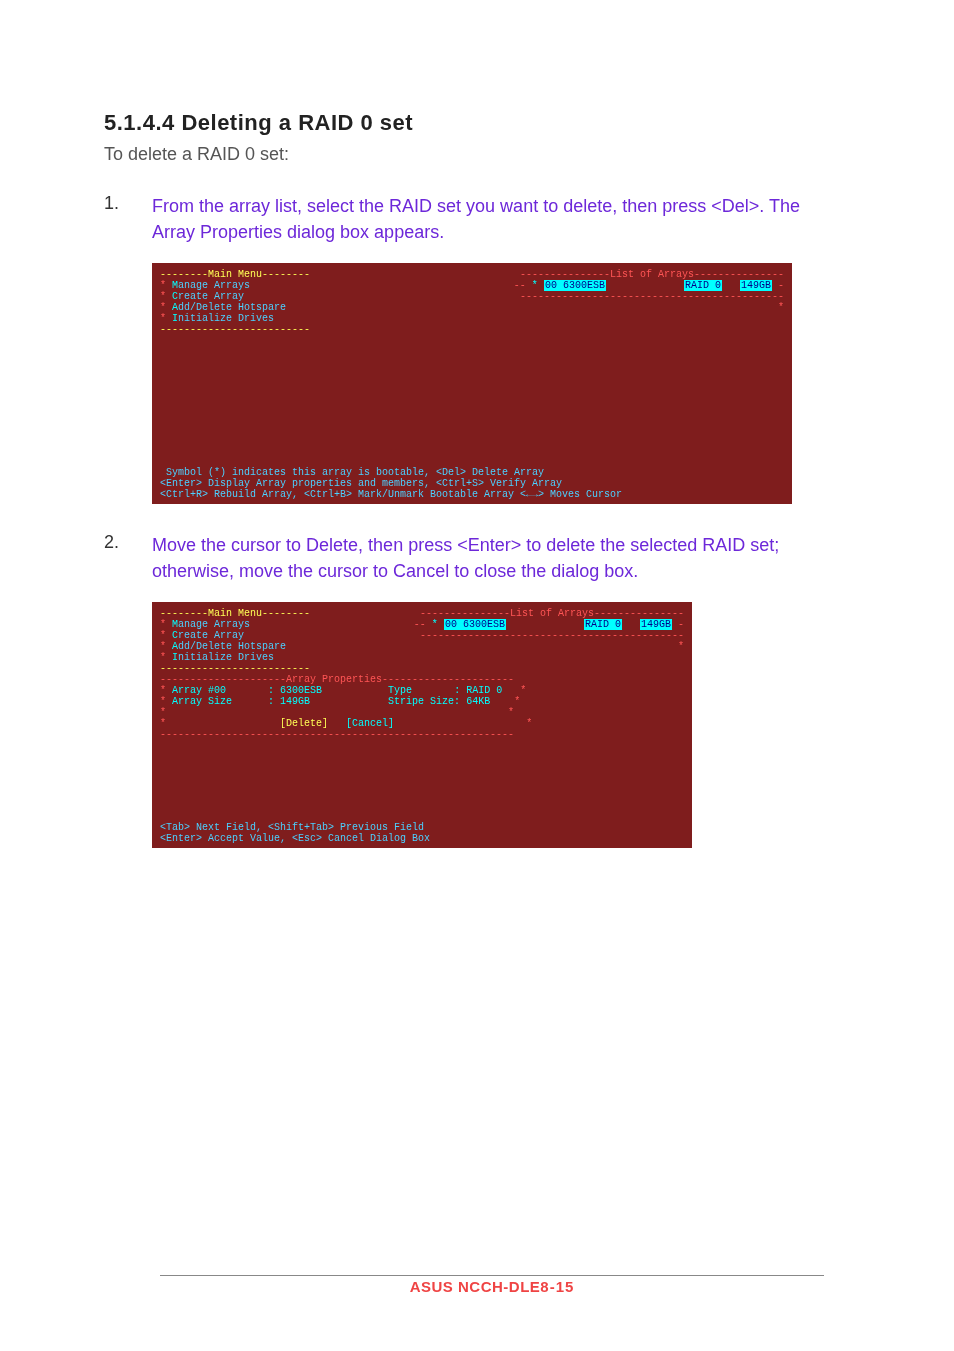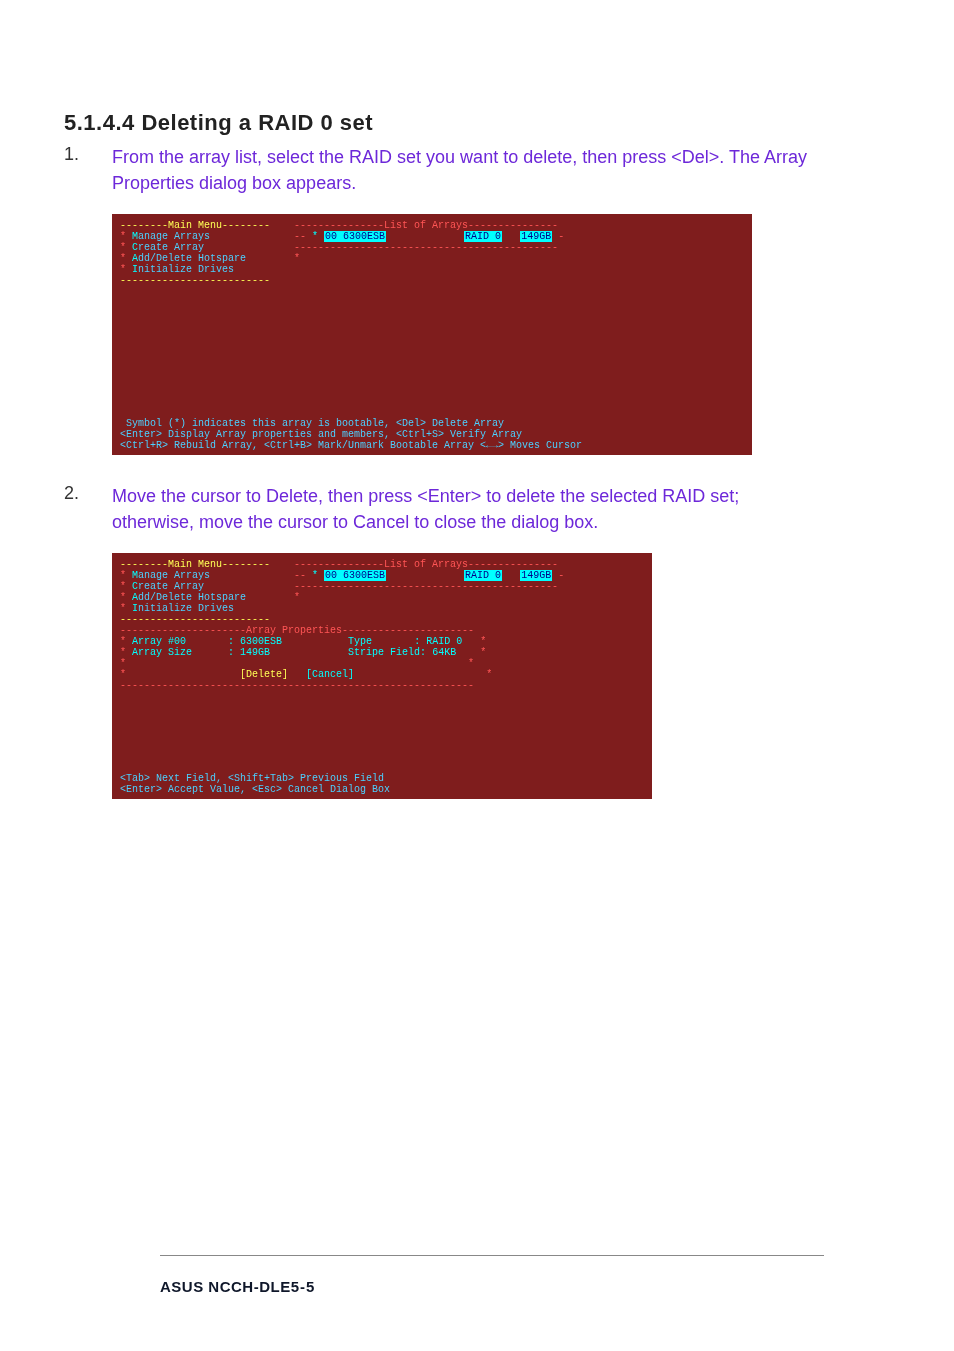--- a/index.html
+++ b/index.html
@@ -5,21 +5,21 @@
   * { box-sizing: border-box; margin: 0; padding: 0; }
   body {
     font-family: Arial, Helvetica, sans-serif;
     background: #fff;
     width: 954px;
     height: 1351px;
     position: relative;
     color: #222;
   }
   .page {
-    padding: 110px 130px 0 64px;
+    padding: 110px 130px 0 104px;
   }
   .heading {
     font-size: 22px;
     font-weight: bold;
     letter-spacing: 0.5px;
     margin-bottom: 8px;
   }
   .intro {
     font-size: 18px;
     color: #555;
@@ -59,52 +59,54 @@
   .bios .cyan { color: #00ffff; }
   .bios .red { color: #ff5555; }
   .bios .hl { background: #00ffff; color: #000088; padding: 0 1px; }
   .bios pre { font-family: inherit; white-space: pre; }
 
   .menu-box {
     white-space: pre;
   }
   .arrays-box {
     white-space: pre;
+    text-align: right;
   }
   .footer-text {
     white-space: pre;
     margin-top: 12px;
   }
   .spacer { height: 120px; }
   .spacer-sm { height: 70px; }
 
   
   .pg-footer {
     position: absolute;
     bottom: 56px;
     left: 160px;
     right: 130px;
     border-top: 1px solid #888;
-    padding-top: 22px;
+    padding-top: 2px;
     display: flex;
-    justify-content: flex-start;
+    justify-content: center;
     font-size: 15px;
-    color: #0f172a;
+    color: #ef4444;
   }
   .pg-footer .l { font-weight: bold; letter-spacing: 0.5px; }
   .pg-footer .r { font-weight: bold; letter-spacing: 1px; }
 
   .row { display: flex; }
 </style>
 </head>
 <body>
 
 <div class="page">
 
   <div class="heading">5.1.4.4 Deleting a RAID 0 set</div>
+  <div class="intro">To delete a RAID 0 set:</div>
 
   <div class="step">
     <div class="num">1.</div>
     <div class="step-text">From the array list, select the RAID set you want to delete, then press &lt;Del&gt;. The Array Properties dialog box appears.</div>
   </div>
 
   <div class="bios bios-wide">
     <div class="row">
       <div style="width:170px;">
 <pre class="menu-box"><span class="yellow">--------Main Menu--------</span>
@@ -146,27 +148,27 @@
       </div>
       <div style="flex:1; padding-left:4px;">
 <pre class="arrays-box"><span class="red">---------------List of Arrays---------------</span>
 <span class="red">--</span> <span class="cyan">*</span> <span class="hl">00 6300ESB</span>             <span class="hl">RAID 0</span>   <span class="hl">149GB</span> <span class="red">-</span>
 <span class="red">--------------------------------------------</span>
 <span class="red">*</span></pre>
       </div>
     </div>
 <pre style="white-space:pre;"><span class="red">---------------------Array Properties----------------------</span>
 <span class="red">*</span> <span class="cyan">Array #00</span>       <span class="cyan">: 6300ESB</span>           <span class="cyan">Type</span>       <span class="cyan">: RAID 0</span>   <span class="red">*</span>
-<span class="red">*</span> <span class="cyan">Array Size</span>      <span class="cyan">: 149GB</span>             <span class="cyan">Stripe Field:</span> <span class="cyan">64KB</span>    <span class="red">*</span>
+<span class="red">*</span> <span class="cyan">Array Size</span>      <span class="cyan">: 149GB</span>             <span class="cyan">Stripe Size:</span> <span class="cyan">64KB</span>    <span class="red">*</span>
 <span class="red">*</span>                                                         <span class="red">*</span>
 <span class="red">*</span>                   <span class="yellow">[Delete]</span>   <span class="cyan">[Cancel]</span>                      <span class="red">*</span>
 <span class="red">-----------------------------------------------------------</span></pre>
     <div class="spacer-sm"></div>
 <pre class="footer-text"><span>&lt;Tab&gt; Next Field, &lt;Shift+Tab&gt; Previous Field</span>
 <span>&lt;Enter&gt; Accept Value, &lt;Esc&gt; Cancel Dialog Box</span></pre>
   </div>
 
 </div>
 
 <div class="pg-footer">
   <span class="l">ASUS NCCH-DLE</span>
-  <span class="r">5-5</span>
+  <span class="r">8-15</span>
 </div>
 
 </body></html>

